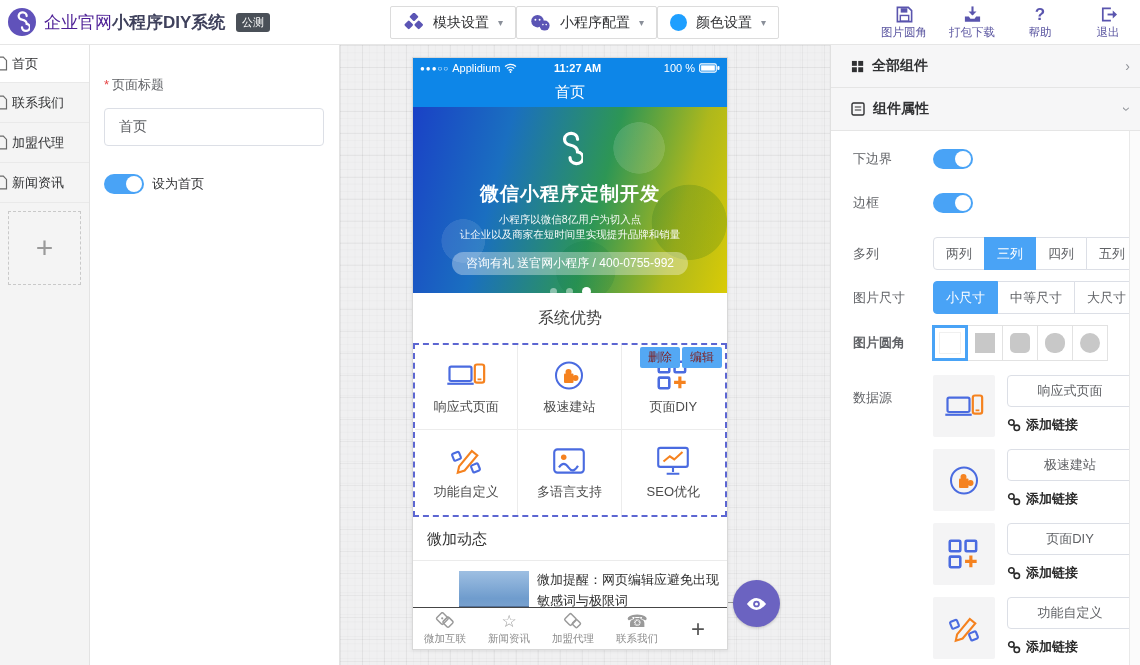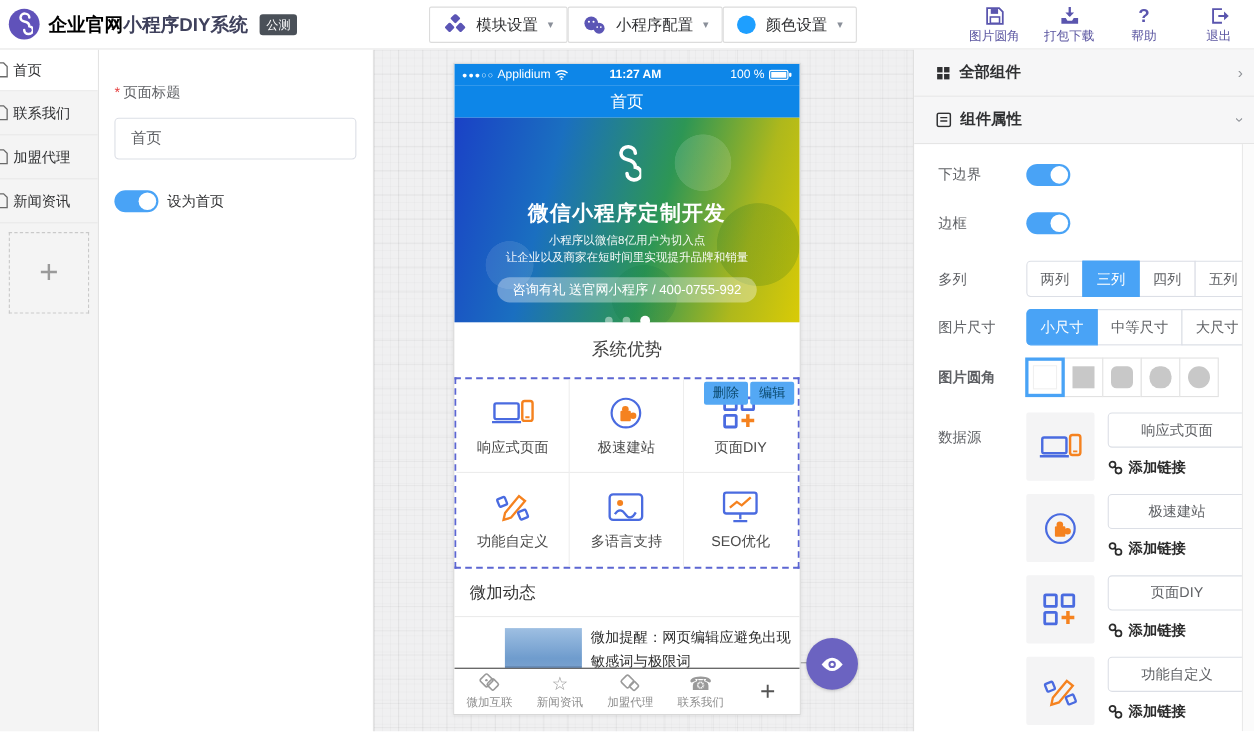--- a/index.html
+++ b/index.html
@@ -6,21 +6,21 @@
   html,body { width:1140px; height:665px; overflow:hidden; background:#fff;
     font-family:"Liberation Sans","DejaVu Sans",sans-serif; }
   .app { position:relative; width:1140px; height:665px; }
 
   
   .hdr { position:absolute; left:0; top:0; width:1140px; height:45px; background:#fff;
     border-bottom:1px solid #e6e6e6; display:flex; align-items:center; z-index:5; }
   .logo { width:28px; height:28px; border-radius:50%; background:#6052ba; margin-left:8px;
     display:flex; align-items:center; justify-content:center; flex:none; }
   .brand { margin-left:8px; font-size:17px; white-space:nowrap; }
-  .brand .b1 { color:#000000; font-weight:bold; }
+  .brand .b1 { color:#4c1d95; font-weight:normal; }
   .brand .b2 { color:#3f415c; font-weight:bold; }
   .beta { display:inline-block; margin-left:6px; background:#4a5058; color:#fff; font-size:11px;
     padding:2px 6px; border-radius:3px; vertical-align:2px; }
   .menus { position:absolute; left:390px; top:6px; display:flex; }
   .menu-btn { height:33px; border:1px solid #dcdcdc; border-radius:2px; background:#fff;
     display:flex; align-items:center; padding:0 12px; gap:9px; font-size:14px; color:#303133; cursor:pointer;}
   .menu-btn .caret { color:#8a8f99; font-size:10px; }
   .dot-blue { width:17px; height:17px; border-radius:50%; background:#1e9fff; }
   .actions { position:absolute; right:6px; top:5px; display:flex; gap:16px; }
   .action { width:52px; display:flex; flex-direction:column; align-items:center; gap:1px; cursor:pointer; }
@@ -88,21 +88,21 @@
   .p-sec1 { height:50px; display:flex; align-items:center; justify-content:center; font-size:16px;
     color:#3f3f3f; cursor:pointer; }
   .p-widget { height:174px; border:2px dashed #5c66d2; position:relative; }
   .wgrid { display:grid; grid-template-columns:1fr 1fr 1fr; grid-template-rows:85px 85px; }
   .wcell { display:flex; flex-direction:column; align-items:center; justify-content:center; gap:6px;
     border-right:1px solid #ececec; border-bottom:1px solid #ececec; cursor:pointer; background:#fff; }
   .wcell:nth-child(3n) { border-right:none; }
   .wcell:nth-child(n+4) { border-bottom:none; }
   .wlabel { font-size:13px; color:#4c4c4c; }
   .sel-btns { position:absolute; top:2px; right:3px; display:flex; gap:2px; z-index:3; }
-  .sel-btn { background:#54a8f4; color:#0c4a6e; font-size:12px; padding:2px 8px; border-radius:2px; cursor:pointer; }
+  .sel-btn { background:#54a8f4; color:#7f1d1d; font-size:12px; padding:2px 8px; border-radius:2px; cursor:pointer; }
   .p-sec2 { height:44px; padding:13px 0 0 14px; font-size:15px; color:#333;
     border-bottom:1px solid #ebebeb; cursor:pointer; }
   .p-news { height:46px; display:flex; overflow:hidden; cursor:pointer;padding-left:36px; }
   .thumb { flex:none; width:70px; height:50px; margin:10px 8px 0 10px; position:relative;
     background:linear-gradient(#9ebfe2 0%,#6f9ccd 55%,#89a8cf 100%); overflow:hidden; }
   .thumb .cap { position:absolute; left:0; right:0; bottom:0; height:15px; background:rgba(52,74,110,.55);
     color:#e8f2ff; font-size:9px; display:flex; align-items:center; padding-left:4px; }
   .news-title { flex:1; margin-top:8px; font-size:13px; color:#2f2f2f; line-height:21px; padding-right:4px; }
   .p-tabbar { height:43px; border-top:1px solid #454545; display:flex; align-items:stretch; background:#fff; }
   .tab { width:64px; display:flex; flex-direction:column; align-items:center; justify-content:center;

